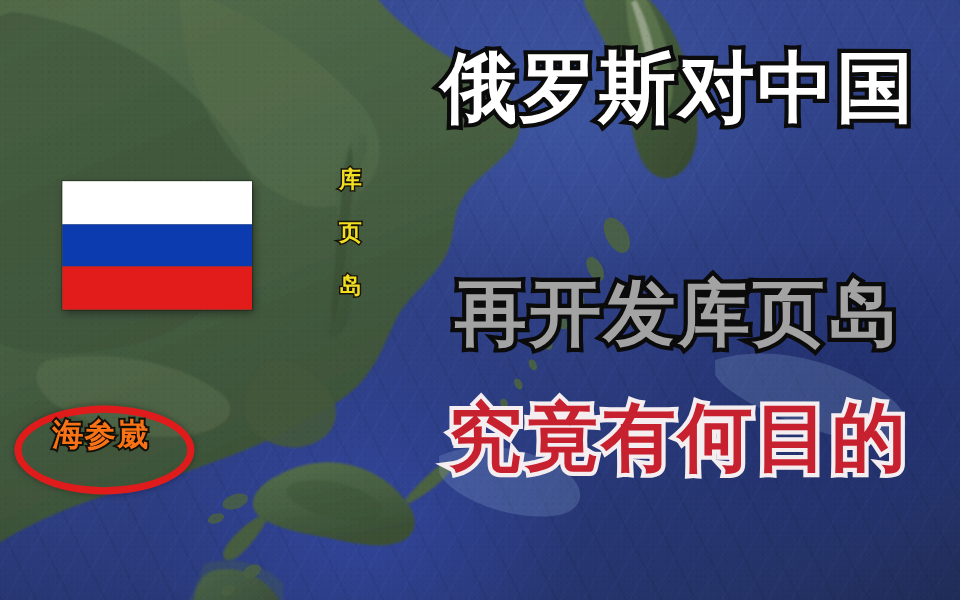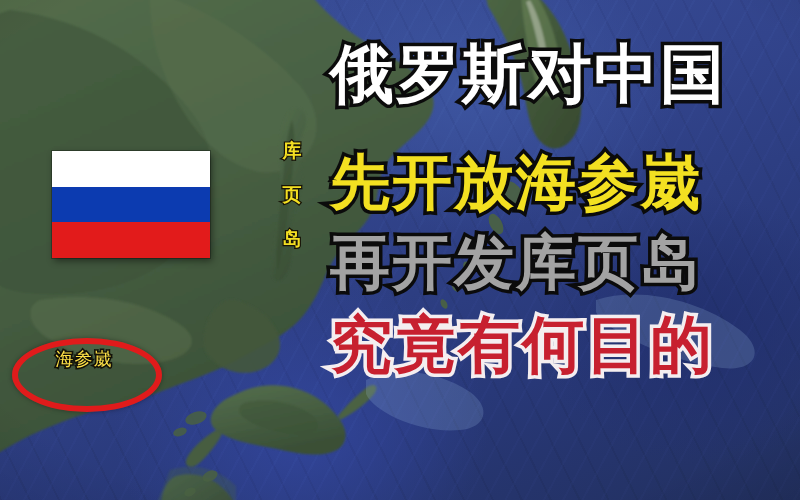--- a/index.html
+++ b/index.html
@@ -37,43 +37,43 @@
   
   .flag{position:absolute;left:52px;top:151px;width:158px;height:107px;
         box-shadow:0 0 0 1px rgba(0,0,0,.25), 2px 3px 7px rgba(0,0,0,.45);}
   .flag i{display:block;height:33.34%;}
 
   
   .vlad-ring{position:absolute;left:12px;top:338px;width:138px;height:62px;
         border:6px solid #e01b1b;border-radius:50%;
         box-shadow:0 0 5px rgba(0,0,0,.35);}
   .vlad-label{position:absolute;left:30px;top:350px;width:108px;
-        font-size:18px;font-weight:normal;line-height:1;letter-spacing:1px;
-        color:#fde047;text-align:center;
+        font-size:26px;font-weight:bold;line-height:1;letter-spacing:1px;
+        color:#f97316;text-align:center;
         -webkit-text-stroke:3.2px #15140a;paint-order:stroke fill;
         text-shadow:0 0 2px #000;}
 
   
   .sakhalin{position:absolute;left:281px;top:128px;width:22px;
         font-size:19px;font-weight:bold;color:#f3df22;
         line-height:44px;text-align:center;
         -webkit-text-stroke:2.4px #171307;paint-order:stroke fill;}
   .sakhalin span{display:block;}
 
   
   .headline{position:absolute;left:330px;top:0;width:470px;height:500px;}
-  .hl{position:absolute;left:0;width:470px;text-align:left;
+  .hl{position:absolute;left:0;width:470px;text-align:center;
       font-weight:bold;line-height:1;letter-spacing:2px;white-space:nowrap;}
   .hl-1{top:42px;font-size:64px;color:#ffffff;
         -webkit-text-stroke:7px #0b0b0b;paint-order:stroke fill;}
   .hl-2{top:152px;font-size:60px;color:#f3e021;
         -webkit-text-stroke:7px #0b0b0b;paint-order:stroke fill;}
   .hl-3{top:232px;font-size:60px;color:#a3a3a3;
         -webkit-text-stroke:7px #0b0b0b;paint-order:stroke fill;}
-  .hl-4{top:314px;font-size:62px;color:#c7202f;
+  .hl-4{top:334px;font-size:62px;color:#c7202f;
         -webkit-text-stroke:7px #f4eef0;paint-order:stroke fill;}
 </style>
 </head>
 <body>
 
 <div id="stage">
 
   <div class="map">
     <div class="ocean"></div>
     <div class="bathy"></div>
@@ -217,18 +217,17 @@
   <div class="vlad-label">海参崴</div>
 
   <div class="sakhalin">
     <span>库</span>
     <span>页</span>
     <span>岛</span>
   </div>
 
   <div class="headline">
     <div class="hl hl-1">俄罗斯对中国</div>
-    <div class="hl hl-2">先开放海参崴</div>
     <div class="hl hl-3">再开发库页岛</div>
     <div class="hl hl-4">究竟有何目的</div>
   </div>
 
 </div>
 
 </body></html>

